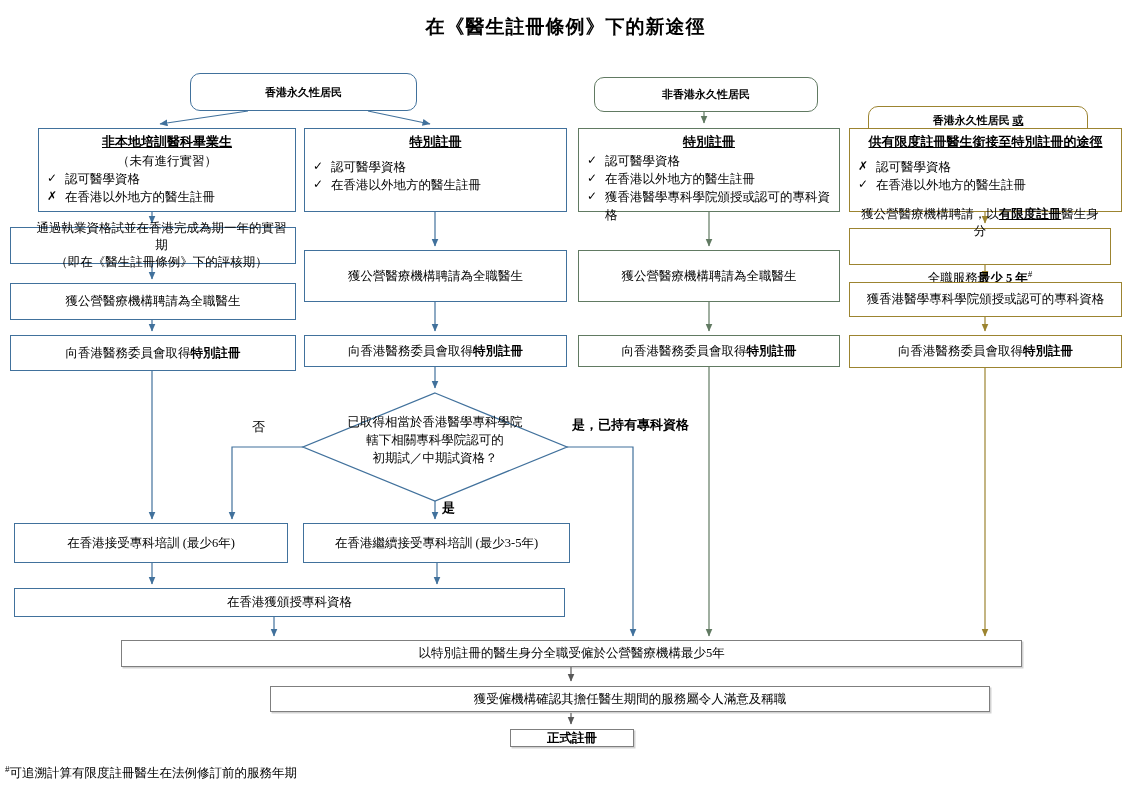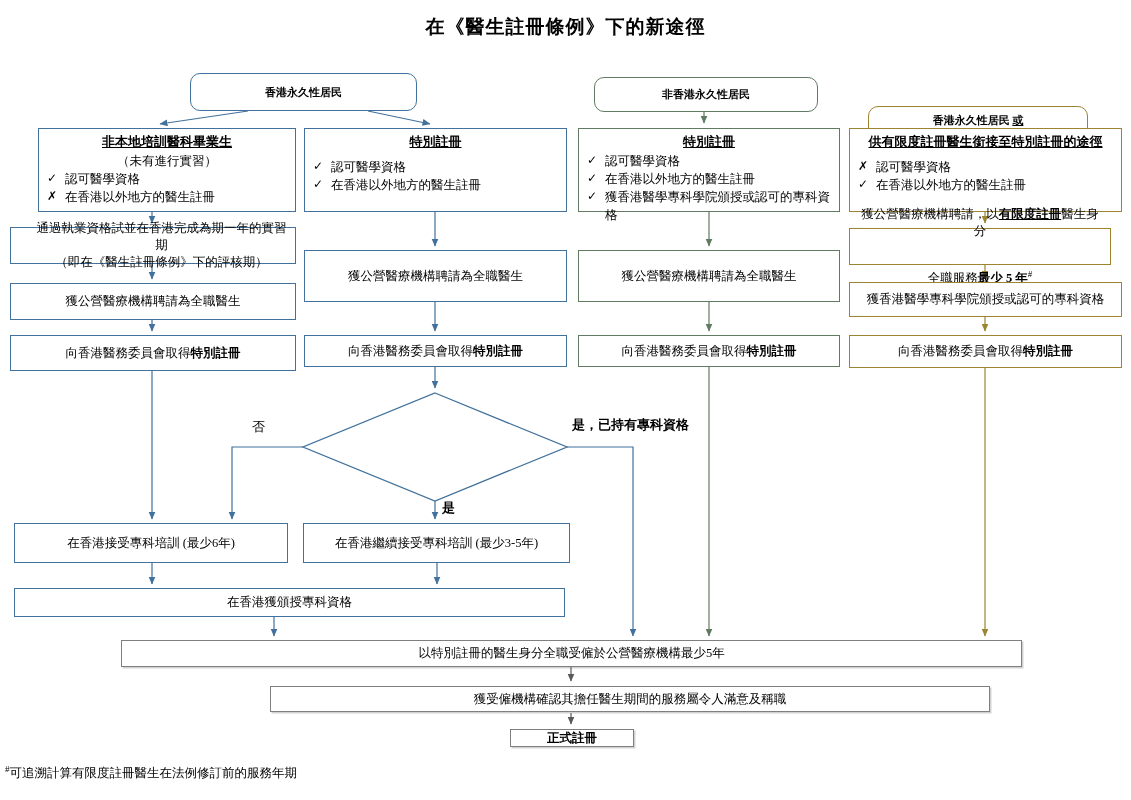--- a/index.html
+++ b/index.html
@@ -193,20 +193,25 @@
     <span><span>獲公營醫療機構聘請，以</span><span class="bu">有限度註冊</span><span>醫生身分</span></span>
     <span><span>全職服務</span><span class="bold">最少 5 年</span><span class="sup">#</span></span>
   </div>
   <div class="box b-gold step" style="left:849px; top:282px; width:273px; height:35px;">
     <span>獲香港醫學專科學院頒授或認可的專科資格</span>
   </div>
   <div class="box b-gold step" style="left:849px; top:335px; width:273px; height:33px;">
     <span><span>向香港醫務委員會取得</span><span class="bold">特別註冊</span></span>
   </div>
 
+  <div class="lbl" style="left:320px; top:413px; width:230px; text-align:center; font-size:12.5px; line-height:1.45;">
+    <div>已取得相當於香港醫學專科學院</div>
+    <div>轄下相關專科學院認可的</div>
+    <div>初期試／中期試資格？</div>
+  </div>
   <div class="lbl" style="left:252px; top:419px;">否</div>
   <div class="lbl bold" style="left:572px; top:417px;">是，已持有專科資格</div>
   <div class="lbl bold" style="left:442px; top:500px;">是</div>
 
   <div class="box b-blue step" style="left:14px; top:523px; width:274px; height:40px;">
     <span>在香港接受專科培訓 (最少6年)</span>
   </div>
   <div class="box b-blue step" style="left:303px; top:523px; width:267px; height:40px;">
     <span>在香港繼續接受專科培訓 (最少3-5年)</span>
   </div>

